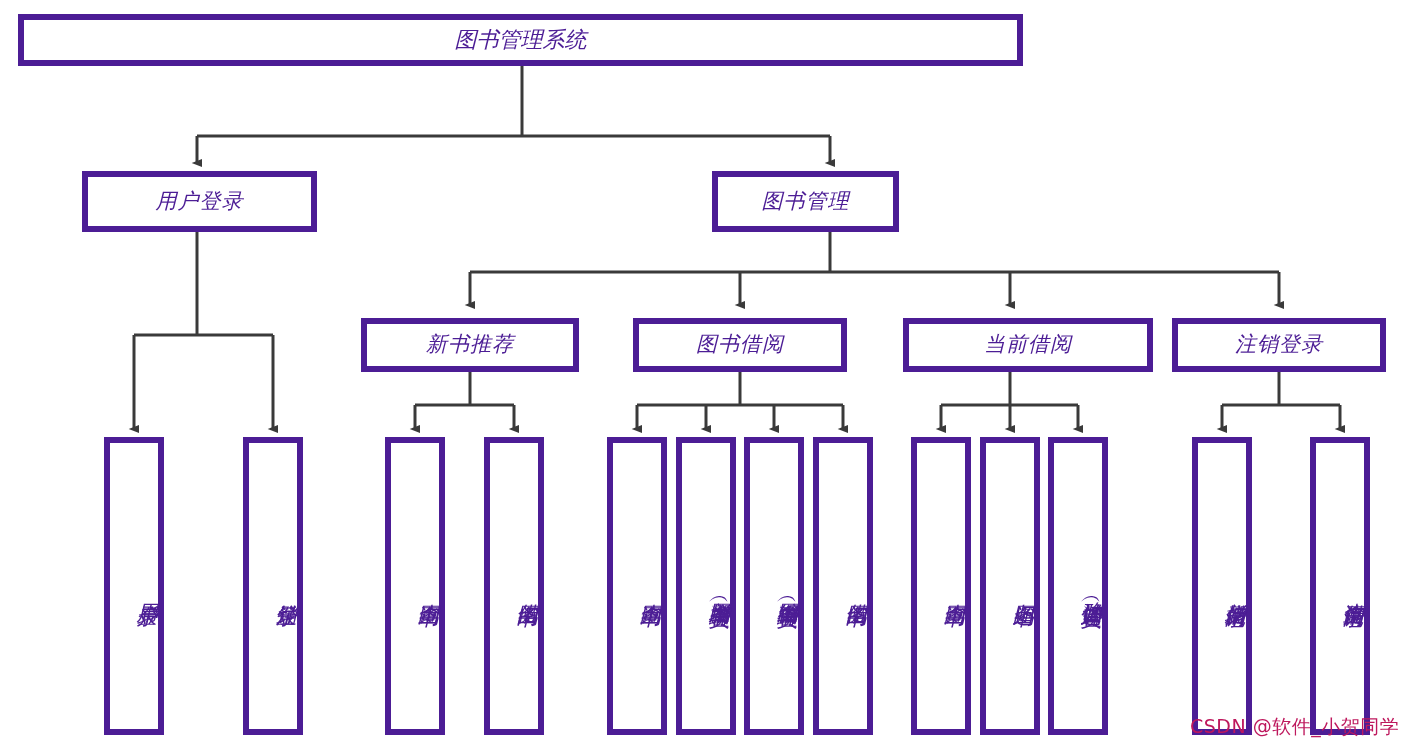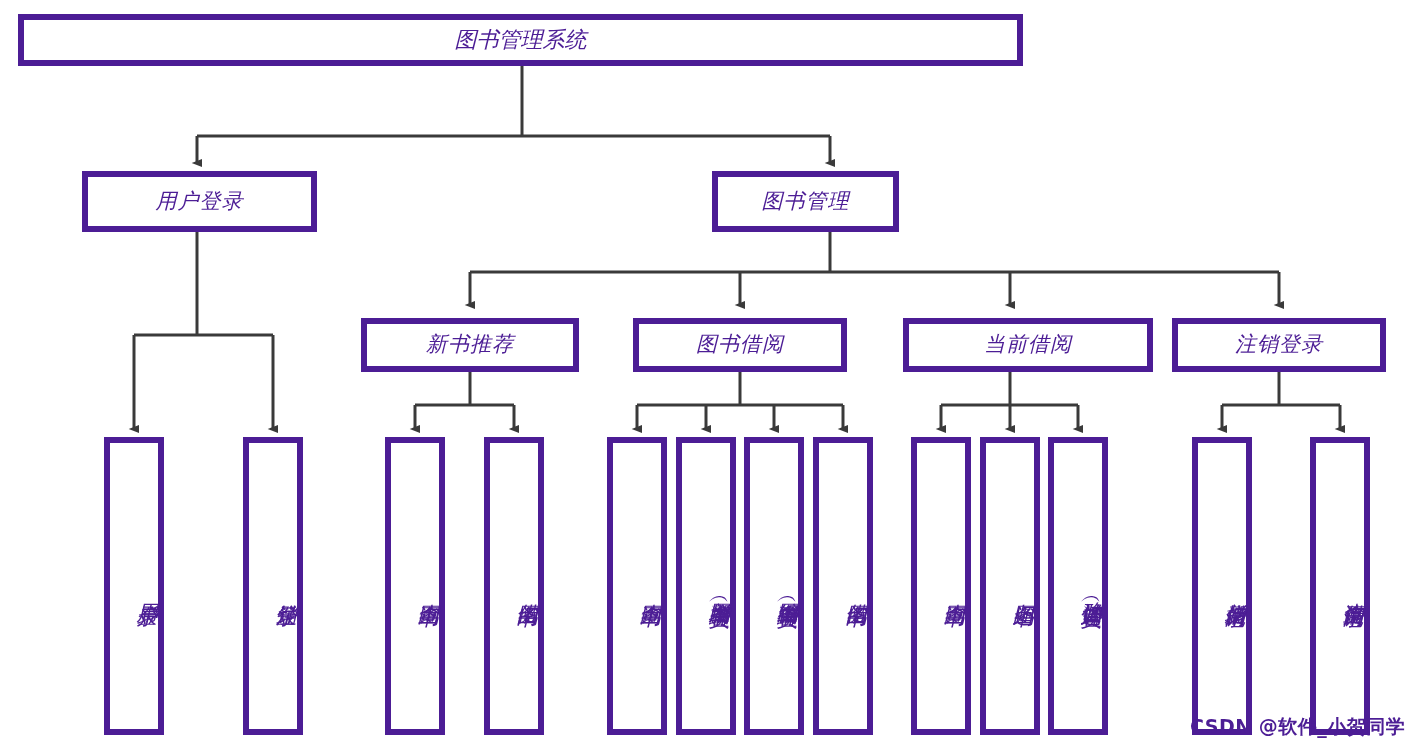--- a/index.html
+++ b/index.html
@@ -57,25 +57,24 @@
   }
   .node.vert .vlabel {
     writing-mode: vertical-rl;
     text-orientation: upright;
     white-space: nowrap;
     display: block;
   }
   .watermark {
     position: absolute;
     font-size: 19px;
-    color: #4c1d95;
+    color: #be185d;
     letter-spacing: 0.5px;
     white-space: nowrap;
     font-family: "DejaVu Sans", "Liberation Sans", sans-serif;
-    font-weight: bold;
   }
 </style>
 </head>
 <body>
 
 <div id="canvas">
 
   <svg class="edges" viewBox="0 0 1405 747">
     <defs>
       <marker id="arrow" markerWidth="11" markerHeight="11" refX="4" refY="5.2" orient="auto" markerUnits="userSpaceOnUse">

